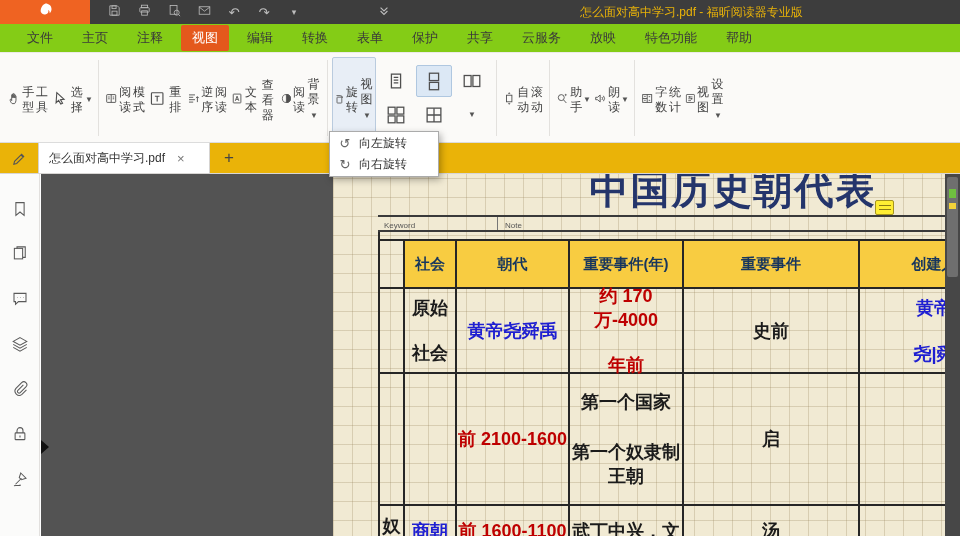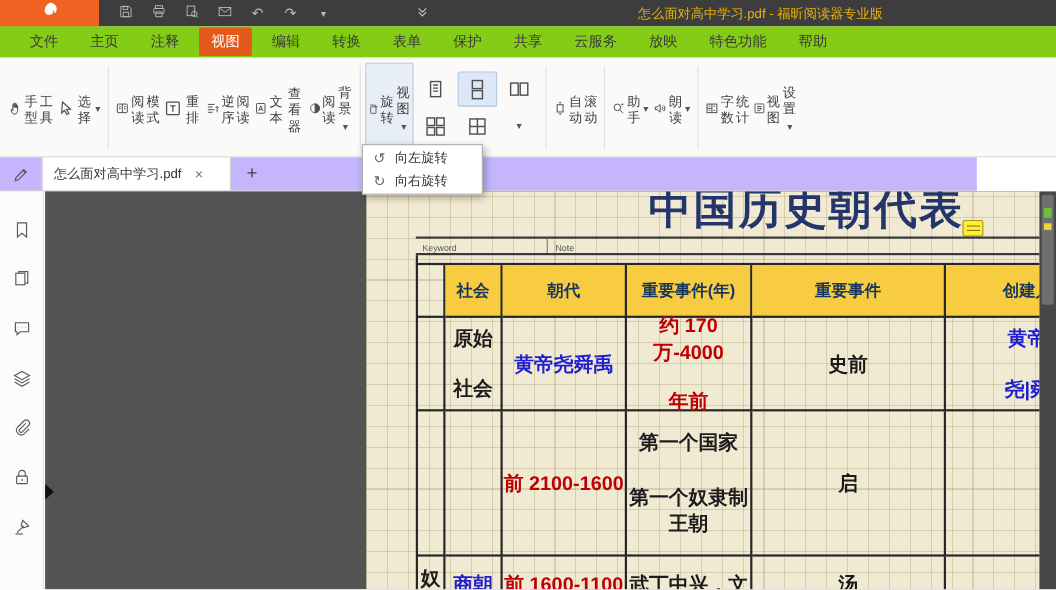--- a/index.html
+++ b/index.html
@@ -35,21 +35,21 @@
   .pm{display:flex;align-items:center;justify-content:center;border:1px solid transparent;border-radius:2px;cursor:pointer}
   .pm svg{width:22px;height:22px;stroke:#4F4F4F;fill:none;stroke-width:1.4}
   .pm.selected{background:#DCE8F5;border-color:#AFC7E0}
 
   
   .dropdown{position:absolute;left:329px;top:131px;width:110px;background:#FFFFFF;border:1px solid #ABABAB;box-shadow:2px 3px 7px rgba(0,0,0,.3);z-index:60;padding:1px 0}
   .dd-item{display:flex;align-items:center;gap:7px;height:21px;padding:0 8px;font-size:12px;color:#333;cursor:pointer}
   .dd-ic{font-size:13px;color:#666;width:14px;text-align:center}
 
   
-  .tabbar{position:absolute;left:0;top:143px;width:888px;height:31px;background:#c4b5fd;border-bottom:1px solid #D8D6D4;display:flex;align-items:center}
+  .tabbar{position:absolute;left:0;top:143px;width:960px;height:31px;background:#eab308;border-bottom:1px solid #D8D6D4;display:flex;align-items:center}
   .pencil-btn{width:38px;height:31px;display:flex;align-items:center;justify-content:center;cursor:pointer}
   .pencil-btn svg{width:17px;height:17px;stroke:#555;fill:none;stroke-width:1.5}
   .doc-tab{height:30px;background:#fff;border-left:1px solid #D5D3D1;border-right:1px solid #D5D3D1;display:flex;align-items:center;padding:0 10px;gap:12px;font-size:12px;color:#333;width:172px;cursor:pointer}
   .tab-close{color:#777;font-size:13px;cursor:pointer}
   .newtab{margin-left:14px;font-size:17px;color:#444;cursor:pointer}
 
   
   .main{position:absolute;left:0;top:174px;width:960px;height:362px}
   .sidebar{position:absolute;left:0;top:0;width:40px;height:100%;background:#FBFBFA;border-right:1px solid #E2E0DE;display:flex;flex-direction:column;align-items:center;padding-top:26px;gap:27px}
   .sb-btn{width:22px;height:18px;display:flex;align-items:center;justify-content:center;cursor:pointer}

